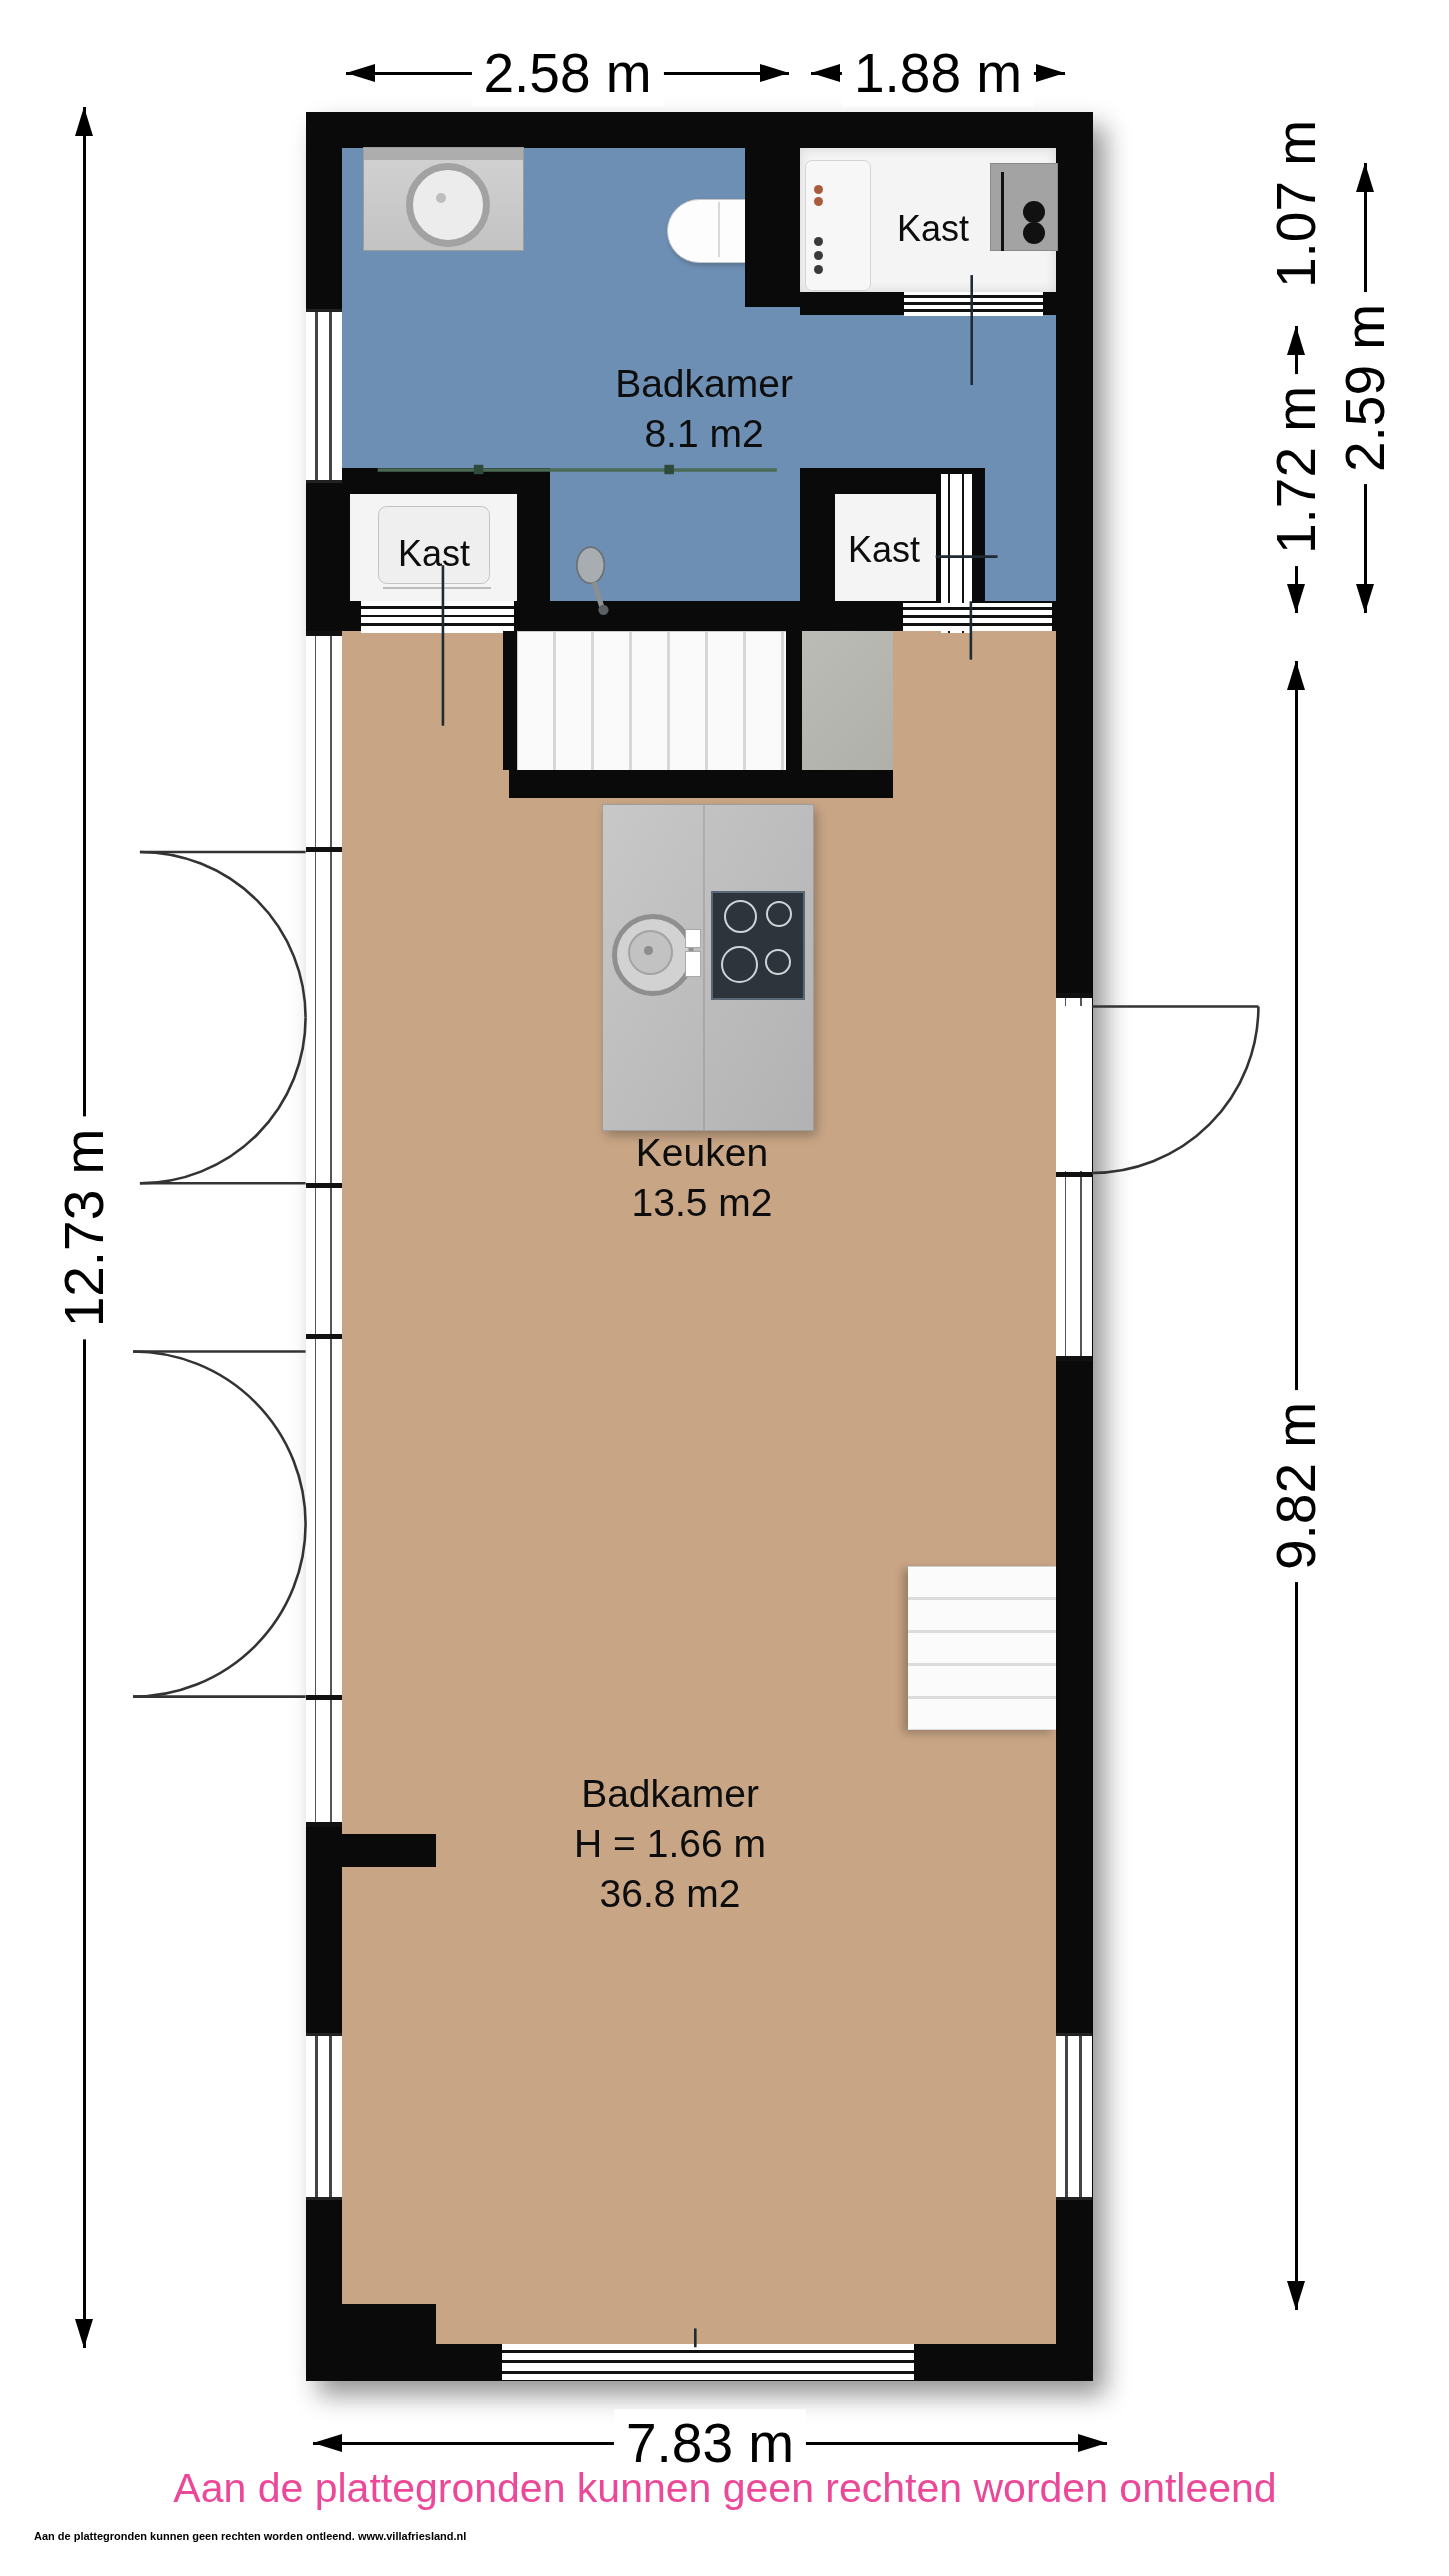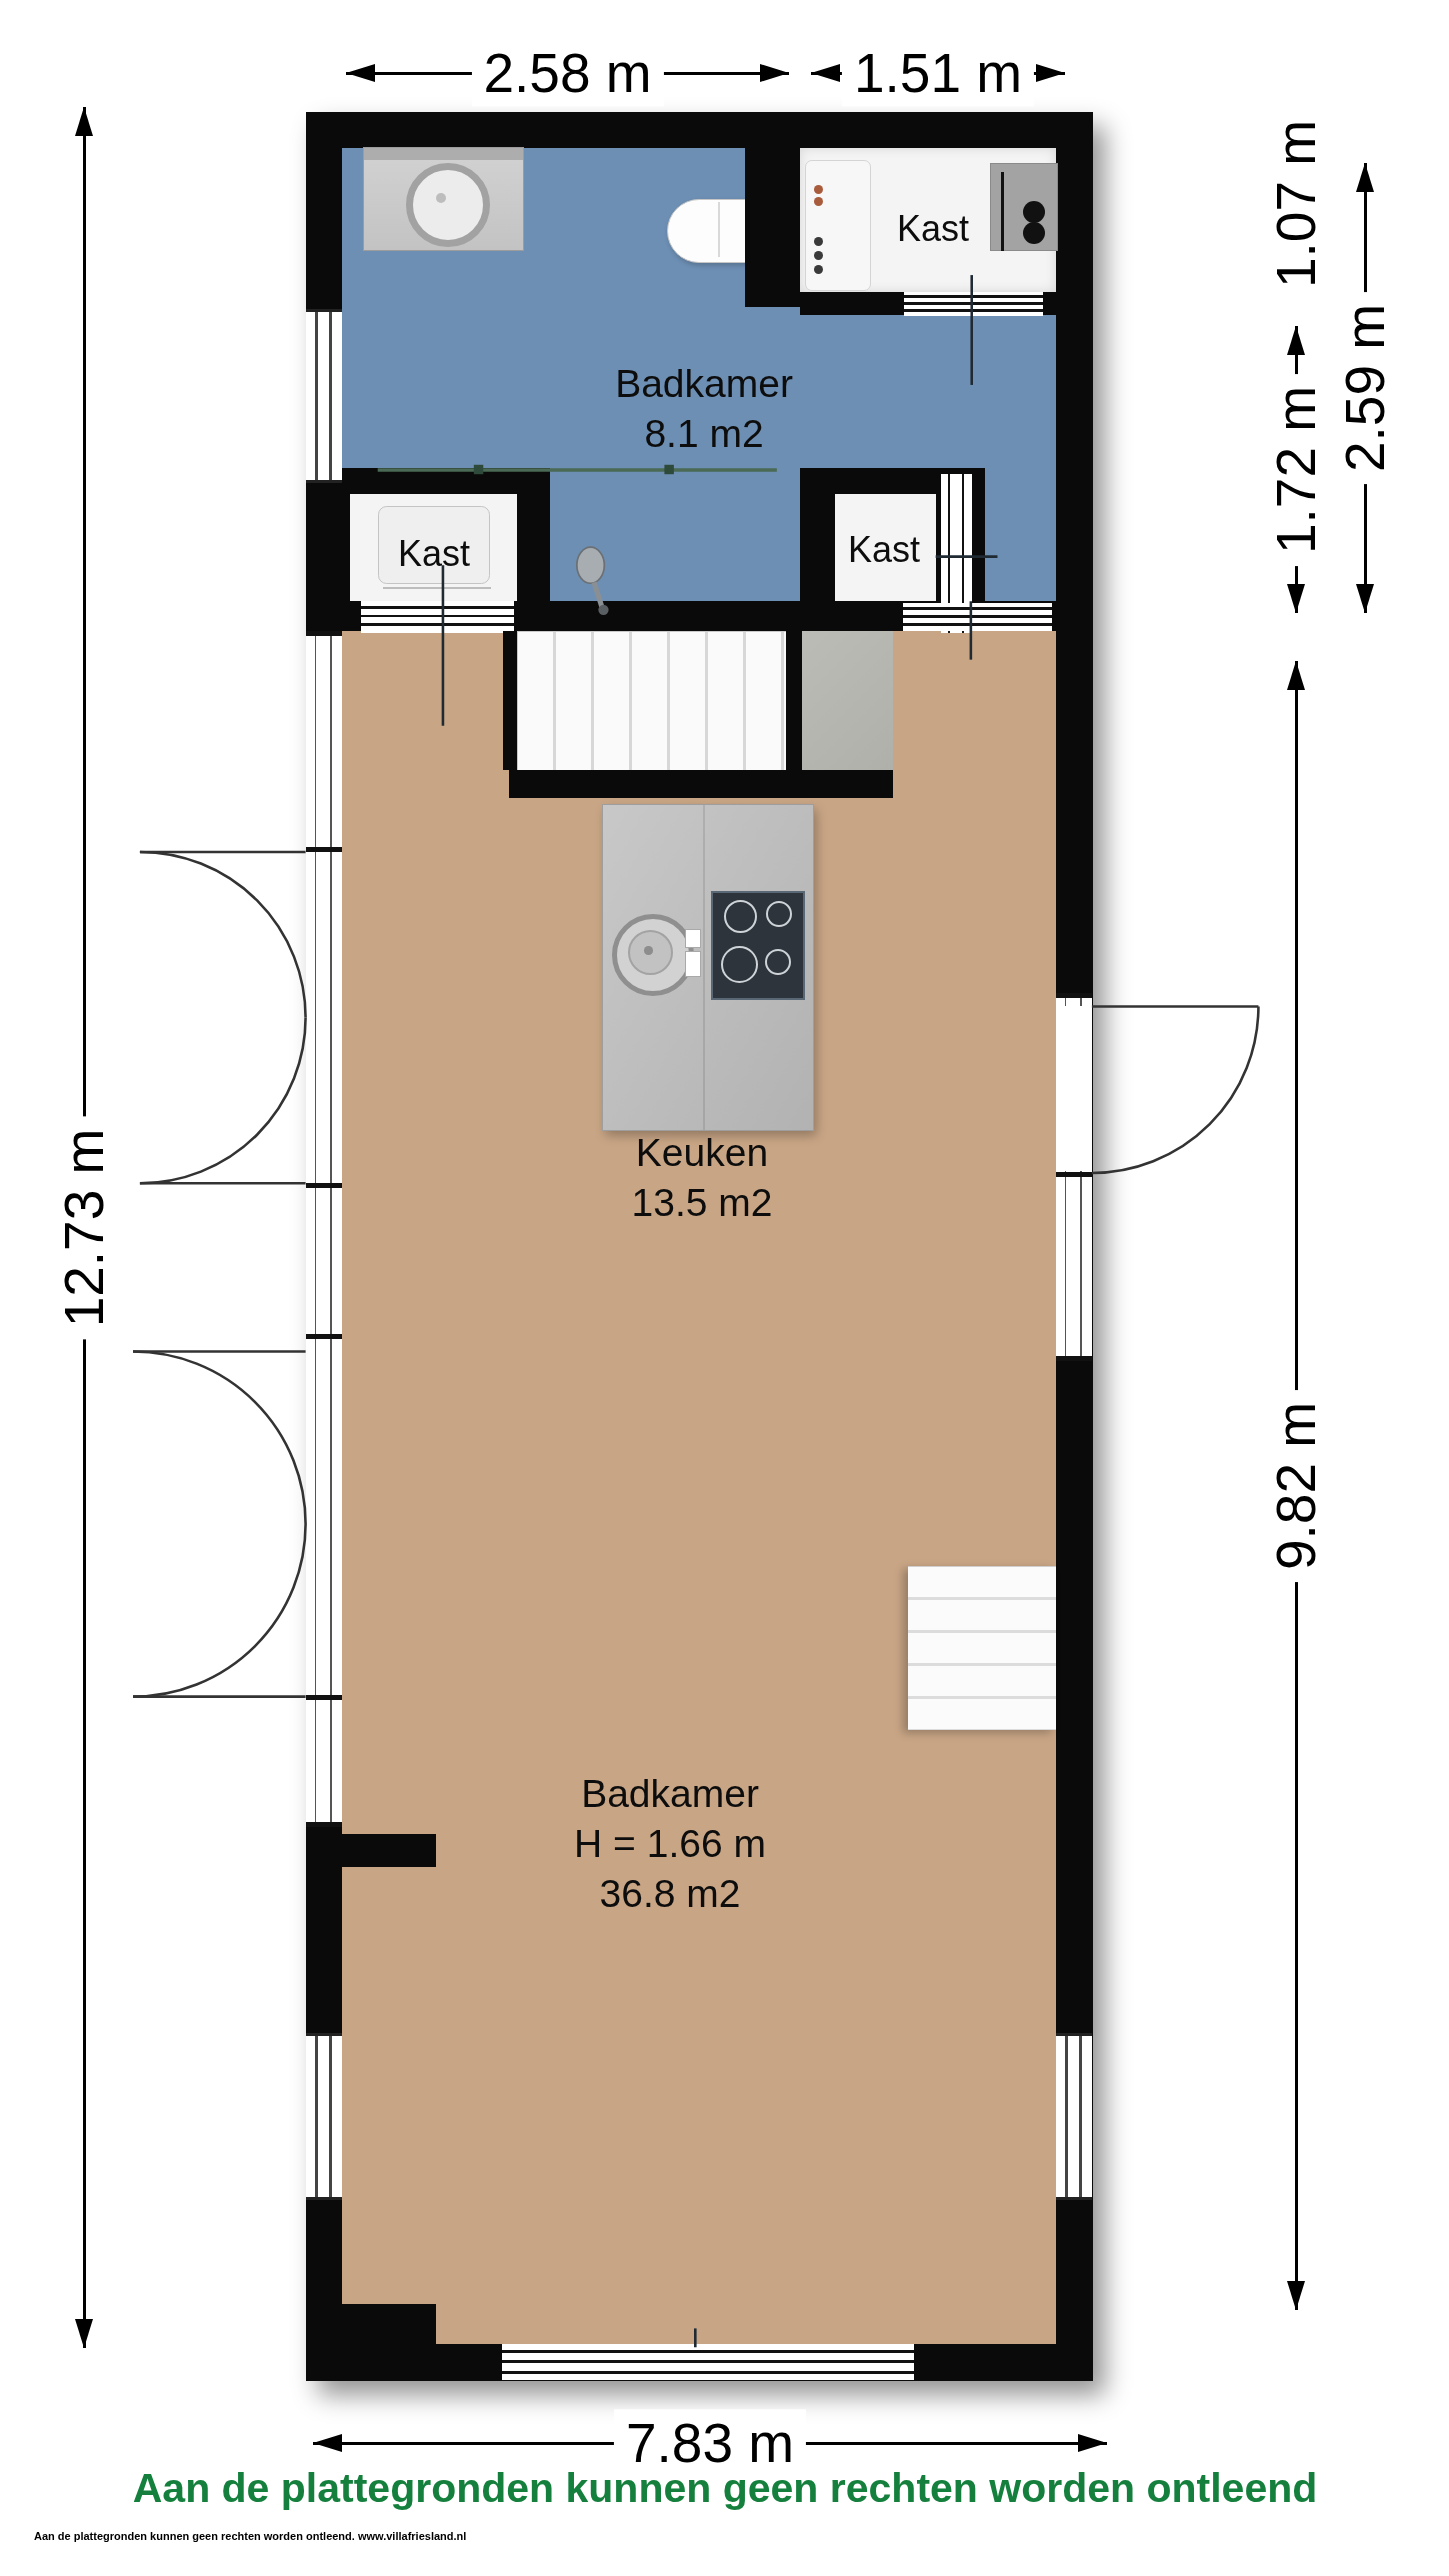--- a/index.html
+++ b/index.html
@@ -71,21 +71,21 @@
   .dimh .ah.l{left:0;border-right:29px solid #000;}
   .dimh .ah.r{right:0;border-left:29px solid #000;}
   .dimv .line{position:absolute;top:0;bottom:0;left:-0.9px;width:2.6px;background:#000;}
   .dimv .ah{position:absolute;left:-9.4px;width:0;height:0;border-left:9.4px solid transparent;border-right:9.4px solid transparent;}
   .dimv .ah.t{top:0;border-bottom:29px solid #000;}
   .dimv .ah.b{bottom:0;border-top:29px solid #000;}
   .dim-label{position:absolute;left:50%;top:50%;transform:translate(-50%,-50%);
              background:#fff;padding:1.7px 12px;font-size:55px;white-space:nowrap;}
   .dimv .dim-label{transform:translate(-50%,-50%) rotate(-90deg);}
 
-  .footer-line{position:absolute;transform:translate(-50%,-50%);font-size:41px;white-space:nowrap;color:#15803d;font-weight:bold;}
+  .footer-line{position:absolute;transform:translate(-50%,-50%);font-size:41px;white-space:nowrap;color:#ec4899;}
   .watermark{position:absolute;font-size:11px;font-weight:bold;white-space:nowrap;color:#000;}
 
   svg.overlay{position:absolute;left:0;top:0;pointer-events:none;}
 </style>
 </head>
 <body>
 
 <div class="page">
 
   <div class="building"></div>
@@ -275,21 +275,21 @@
   <div class="dimh" style="left:346px;top:73px;width:443px;">
     <span class="line"></span>
       <span class="ah l"></span>
       <span class="ah r"></span>
     <span class="dim-label">2.58 m</span>
   </div>
   <div class="dimh" style="left:811px;top:73px;width:254px;">
     <span class="line"></span>
       <span class="ah l"></span>
       <span class="ah r"></span>
-    <span class="dim-label">1.51 m</span>
+    <span class="dim-label">1.88 m</span>
   </div>
   <div class="dimh" style="left:313px;top:2443px;width:794px;">
     <span class="line"></span>
       <span class="ah l"></span>
       <span class="ah r"></span>
     <span class="dim-label">7.83 m</span>
   </div>
 
   <div class="dimv" style="left:84px;top:107px;height:2241px;">
     <span class="line"></span>

